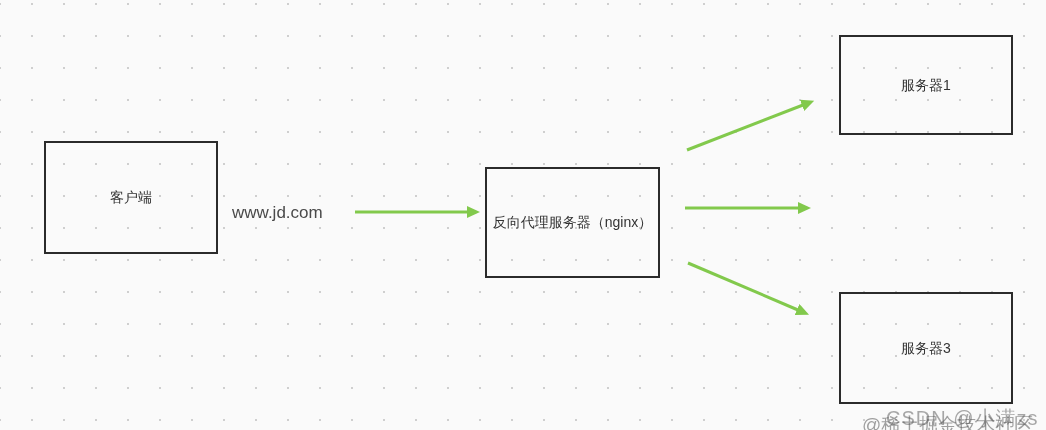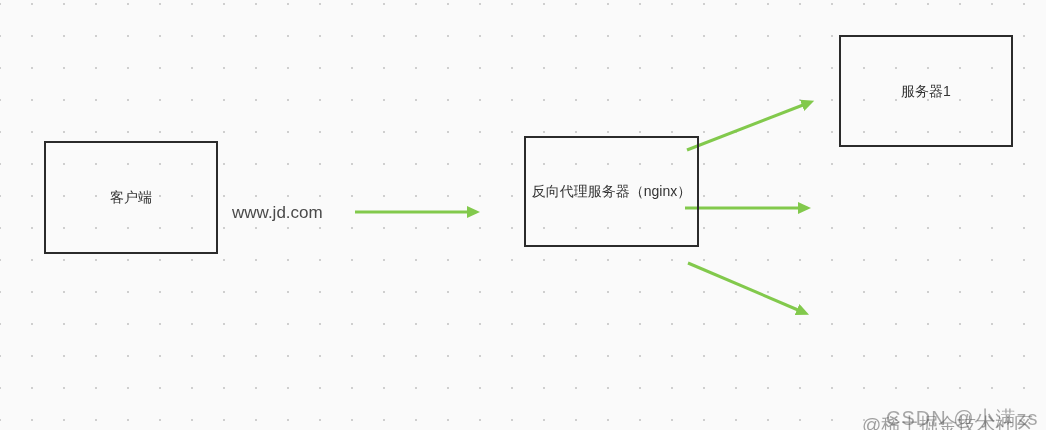--- a/index.html
+++ b/index.html
@@ -34,22 +34,22 @@
     background: transparent;
     display: flex;
     align-items: center;
     justify-content: center;
     text-align: center;
     color: #333333;
     font-size: 14px;
     line-height: 1.3;
   }
   .node-client  { left: 44px;  top: 141px; width: 174px; height: 113px; }
-  .node-proxy   { left: 485px; top: 136px; width: 175px; height: 111px; margin-left: 39px; }
-  .node-server1 { left: 839px; top: 35px;  width: 174px; height: 112px; }
+  .node-proxy   { left: 485px; top: 167px; width: 175px; height: 111px; }
+  .node-server1 { left: 839px; top: 35px;  width: 174px; height: 100px; }
   .node-server2 { left: 839px; top: 167px; width: 174px; height: 113px; }
   .node-server3 { left: 839px; top: 292px; width: 174px; height: 112px; }
   .edge-label {
     position: absolute;
     left: 232px;
     top: 203px;
     width: 100px;
     color: #4a4a4a;
     font-size: 17px;
   }
@@ -96,19 +96,22 @@
 
   <div class="node node-proxy">
     <span>反向代理服务器（nginx）</span>
   </div>
 
   <div class="node node-server1">
     <span>服务器1</span>
   </div>
 
 
+  <div class="node node-server3">
+    <span>服务器3</span>
+  </div>
 
   <div class="edge-label">www.jd.com</div>
 
   <div class="watermark wm-juejin">@稀土掘金技术社区</div>
   <div class="watermark wm-csdn">CSDN @小满zs</div>
 
 </div>
 
 </body></html>

